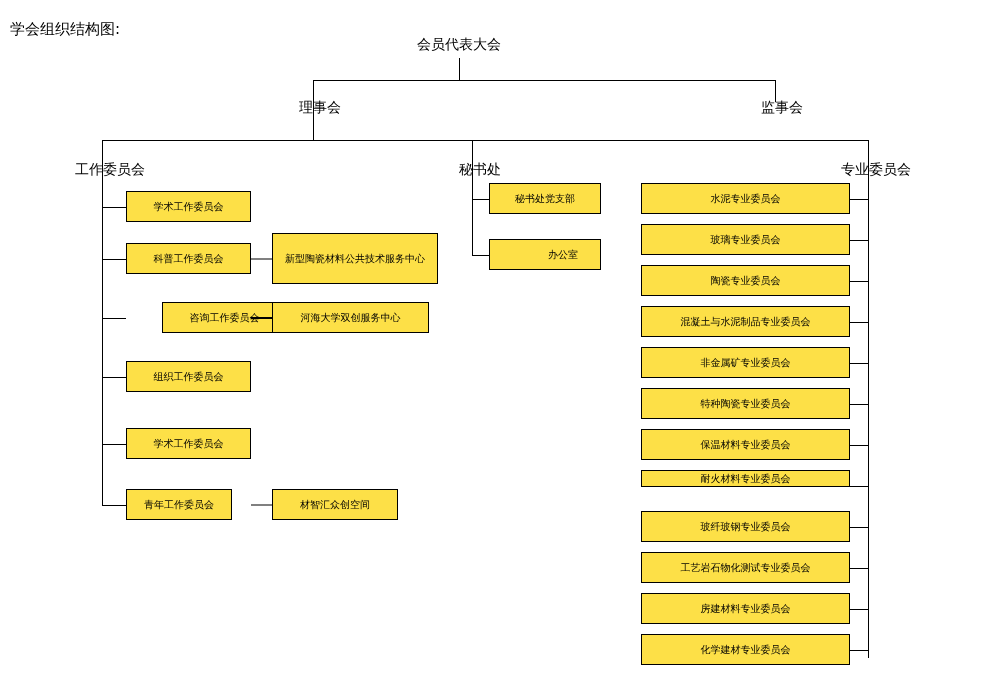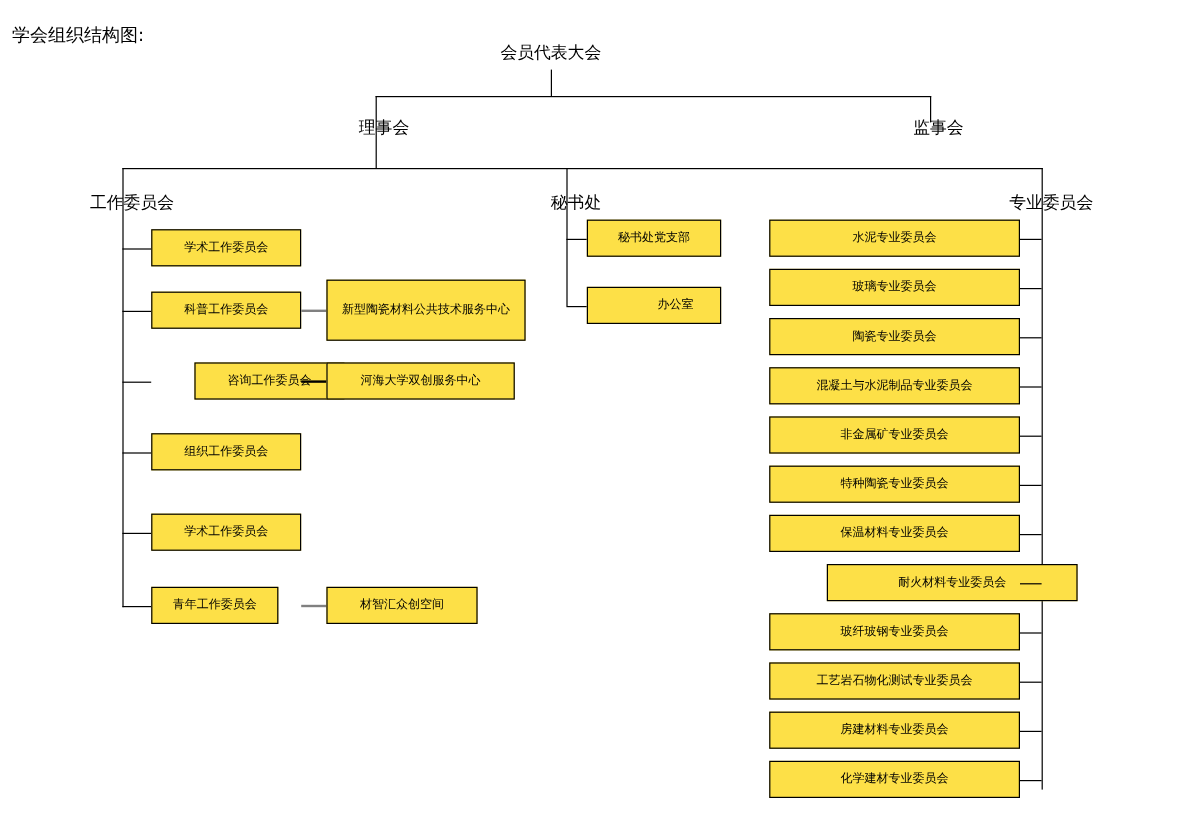--- a/index.html
+++ b/index.html
@@ -97,21 +97,21 @@
       <div class="box" style="left:641px;top:265px;width:209px;height:31px;">陶瓷专业委员会</div>
       <div class="ln h" style="left:850px;top:280.5px;width:18px;"></div>
       <div class="box" style="left:641px;top:306px;width:209px;height:31px;">混凝土与水泥制品专业委员会</div>
       <div class="ln h" style="left:850px;top:321.5px;width:18px;"></div>
       <div class="box" style="left:641px;top:347px;width:209px;height:31px;">非金属矿专业委员会</div>
       <div class="ln h" style="left:850px;top:362.5px;width:18px;"></div>
       <div class="box" style="left:641px;top:388px;width:209px;height:31px;">特种陶瓷专业委员会</div>
       <div class="ln h" style="left:850px;top:403.5px;width:18px;"></div>
       <div class="box" style="left:641px;top:429px;width:209px;height:31px;">保温材料专业委员会</div>
       <div class="ln h" style="left:850px;top:444.5px;width:18px;"></div>
-      <div class="box" style="left:641px;top:470px;width:209px;height:31px;margin-left:48px;">耐火材料专业委员会</div>
+      <div class="box" style="left:641px;top:470px;width:209px;height:17px;">耐火材料专业委员会</div>
       <div class="ln h" style="left:850px;top:485.5px;width:18px;"></div>
       <div class="box" style="left:641px;top:511px;width:209px;height:31px;">玻纤玻钢专业委员会</div>
       <div class="ln h" style="left:850px;top:526.5px;width:18px;"></div>
       <div class="box" style="left:641px;top:552px;width:209px;height:31px;">工艺岩石物化测试专业委员会</div>
       <div class="ln h" style="left:850px;top:567.5px;width:18px;"></div>
       <div class="box" style="left:641px;top:593px;width:209px;height:31px;">房建材料专业委员会</div>
       <div class="ln h" style="left:850px;top:608.5px;width:18px;"></div>
       <div class="box" style="left:641px;top:634px;width:209px;height:31px;">化学建材专业委员会</div>
       <div class="ln h" style="left:850px;top:649.5px;width:18px;"></div>
     </div>

